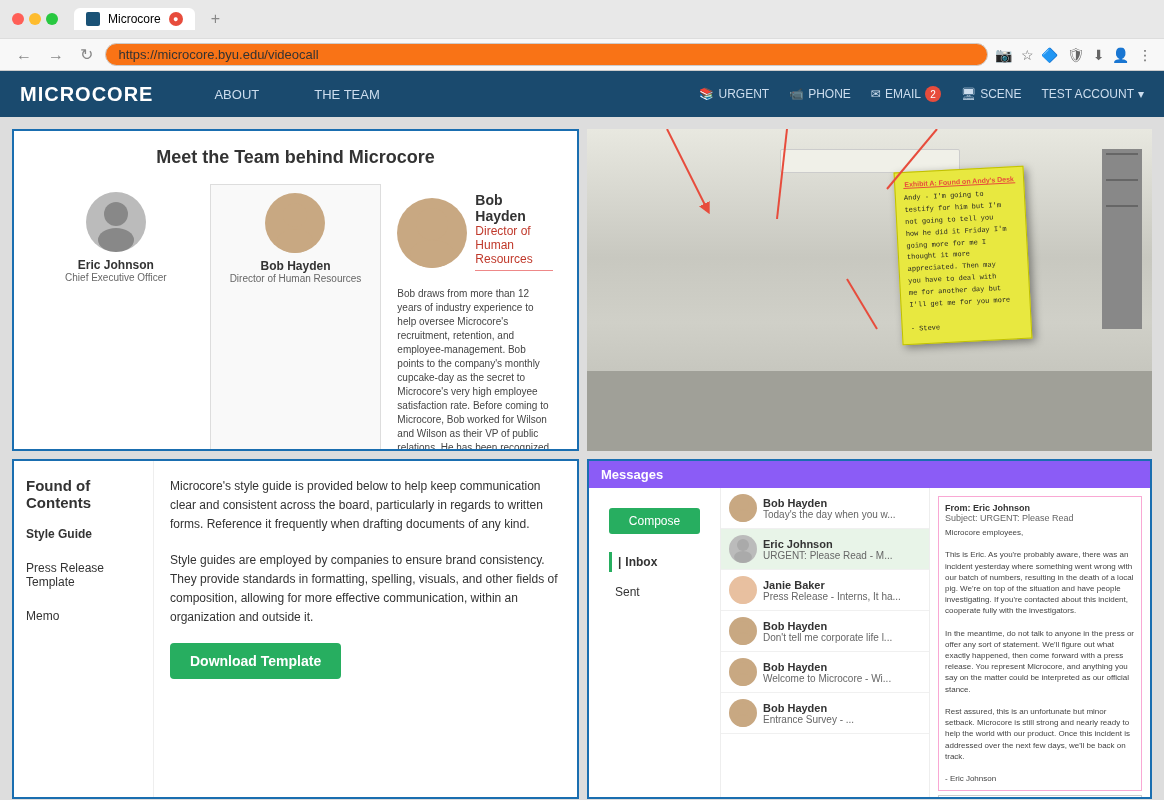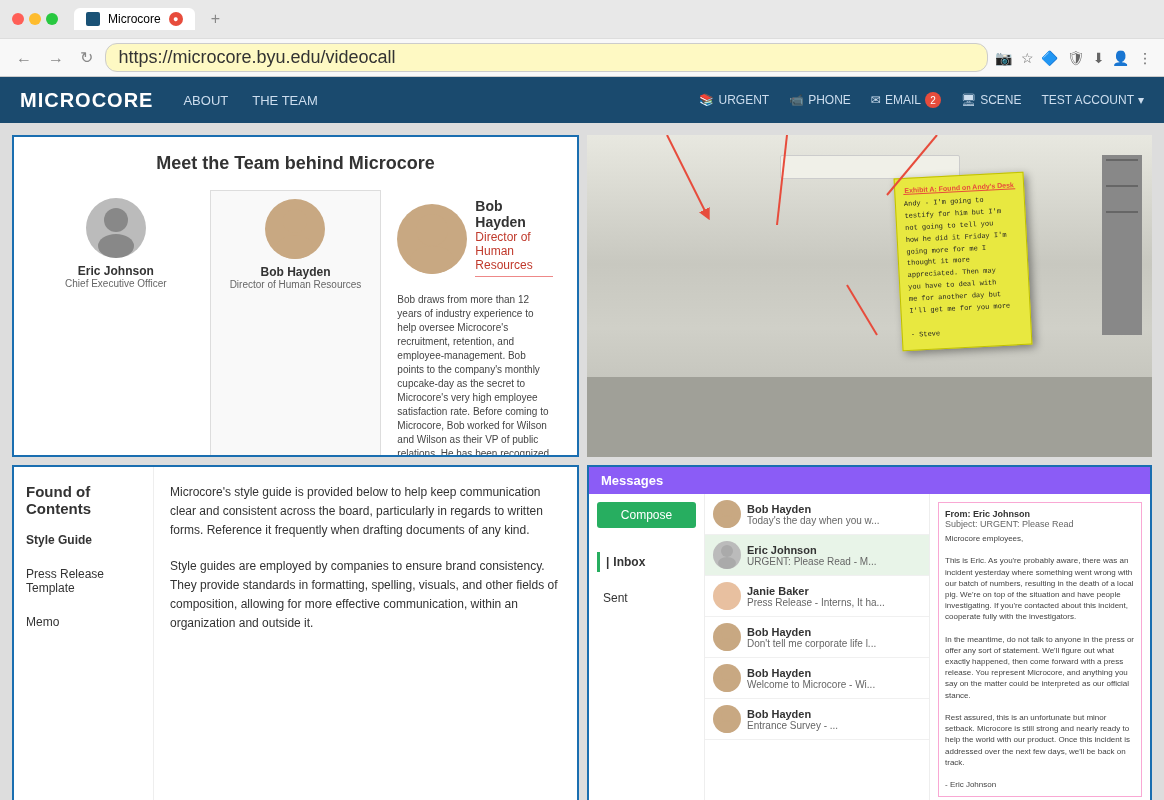--- a/index.html
+++ b/index.html
@@ -24,36 +24,36 @@
       padding: 4px 12px; font-size: 12px; gap: 8px; margin-left: 8px;
     }
     .browser-tab-icon { width: 14px; height: 14px; background: #1a5276; border-radius: 2px; display: inline-block; }
     .browser-tab-new { color: #888; font-size: 16px; padding: 0 8px; }
     .browser-addressbar {
       display: flex; align-items: center; padding: 4px 12px; gap: 8px;
       background: #f8f8f8; border-top: 1px solid #ddd;
     }
     .browser-nav-btn { color: #888; font-size: 16px; padding: 2px 4px; cursor: pointer; }
     .browser-url {
-      flex: 1; background: #fef9c3; border: 1px solid #ccc; border-radius: 12px;
-      padding: 3px 12px; font-size: 18px; color: #333;
+      flex: 1; background: #f97316; border: 1px solid #ccc; border-radius: 12px;
+      padding: 3px 12px; font-size: 13px; color: #333;
     }
     .browser-icons { display: flex; gap: 8px; align-items: center; }
     .browser-icon-btn { color: #666; font-size: 14px; cursor: pointer; }
 
     
     .main-nav {
       background: #1a4a6e;
       display: flex; align-items: center; padding: 0 20px; height: 46px;
     }
     .nav-logo {
       font-size: 20px; font-weight: 900; color: white; letter-spacing: 1px; margin-right: 30px;
     }
     .nav-links { display: flex; gap: 24px; flex: 1; }
-    .nav-link { color: #cde; font-size: 13px; cursor: pointer; text-decoration: none; }
+    .nav-link { color: #cde; font-size: 13px; cursor: pointer; text-decoration: none; margin-left: 31px; }
     .nav-right { display: flex; align-items: center; gap: 20px; }
     .nav-icon-link { color: #cde; font-size: 12px; cursor: pointer; display: flex; align-items: center; gap: 4px; }
     .email-badge {
       background: #e74c3c; color: white; border-radius: 50%; width: 16px; height: 16px;
       font-size: 10px; display: flex; align-items: center; justify-content: center;
     }
     .nav-account { color: #cde; font-size: 12px; cursor: pointer; display: flex; align-items: center; gap: 4px; }
 
     
     .main-content {
@@ -134,21 +134,21 @@
       background: white;
       margin: 4px;
       display: flex;
       flex-direction: column;
       overflow: hidden;
     }
     .messages-header {
       background: #8b5cf6; color: white; padding: 6px 12px; font-size: 13px; font-weight: bold;
     }
     .messages-body { display: flex; flex: 1; overflow: hidden; }
-    .messages-left { width: 116px; padding: 8px; border-right: 1px solid #eee; display: flex; flex-direction: column; gap: 16px; }
+    .messages-left { width: 132px; padding: 20px; border-right: 1px solid #eee; display: flex; flex-direction: column; gap: 10px; }
     .compose-btn {
       background: #27ae60; color: white; border: none; padding: 6px 12px;
       font-size: 12px; cursor: pointer; border-radius: 3px; width: 100%; margin-bottom: 8px;
     }
     .folder-item { font-size: 12px; color: #333; padding: 3px 6px; cursor: pointer; display: flex; align-items: center; gap: 4px; }
     .folder-active { border-left: 3px solid #27ae60; font-weight: bold; }
     .messages-list { flex: 1; overflow-y: auto; border-right: 1px solid #eee; }
     .message-row { display: flex; align-items: center; padding: 6px 8px; border-bottom: 1px solid #f0f0f0; cursor: pointer; gap: 6px; }
     .msg-avatar { width: 28px; height: 28px; border-radius: 50%; background: #bbb; min-width: 28px; }
     .msg-info { flex: 1; overflow: hidden; }
@@ -329,20 +329,21 @@
         <span>Found of</span><br>
         <span>Contents</span>
       </div>
       <div class="docs-sidebar-item active">Style Guide</div>
       <div class="docs-sidebar-item">Press Release Template</div>
       <div class="docs-sidebar-item">Memo</div>
     </div>
     <div class="docs-main">
       <p class="docs-content-text">Microcore's style guide is provided below to help keep communication clear and consistent across the board, particularly in regards to written forms. Reference it frequently when drafting documents of any kind.</p>
       <p class="docs-content-text">Style guides are employed by companies to ensure brand consistency. They provide standards in formatting, spelling, visuals, and other fields of composition, allowing for more effective communication, within an organization and outside it.</p>
+      <button class="download-btn">Download Template</button>
     </div>
   </div>
 
   <div class="messages-panel">
     <div class="messages-header">Messages</div>
     <div class="messages-body">
 
       <div class="messages-left">
         <button class="compose-btn">Compose</button>
         <div class="folder-item folder-active">

